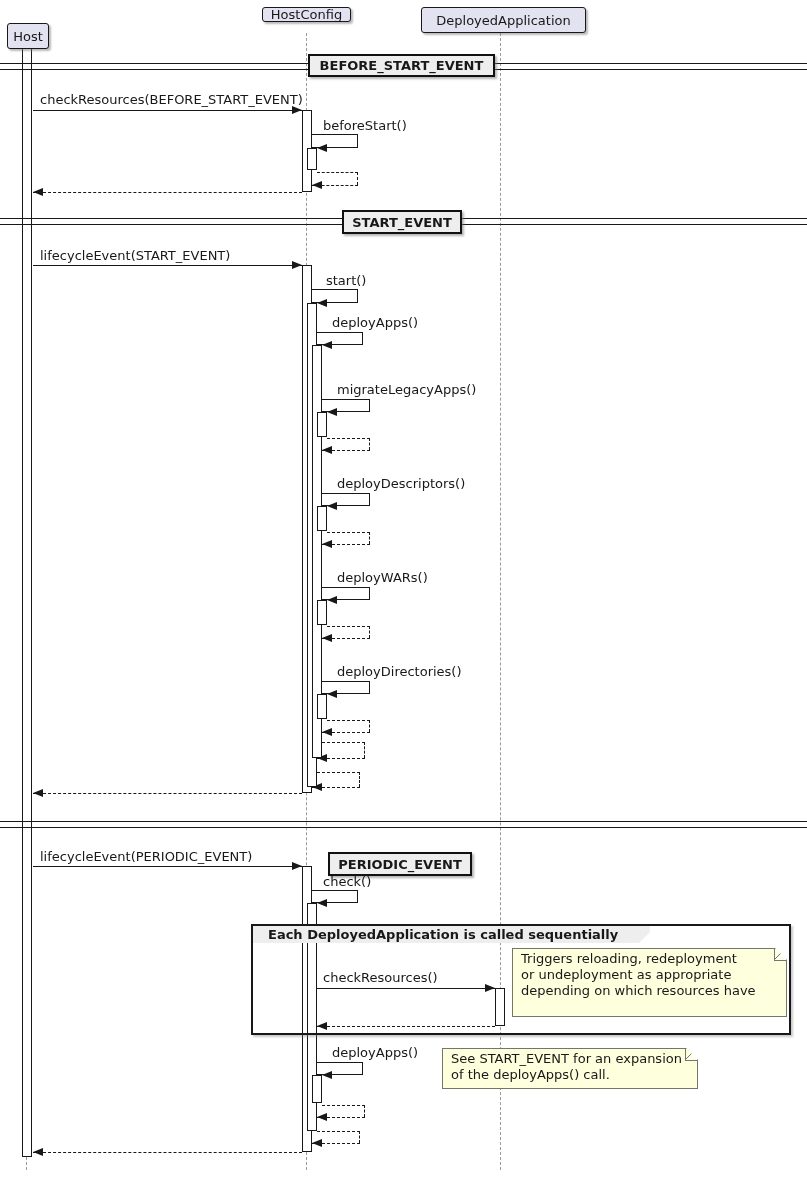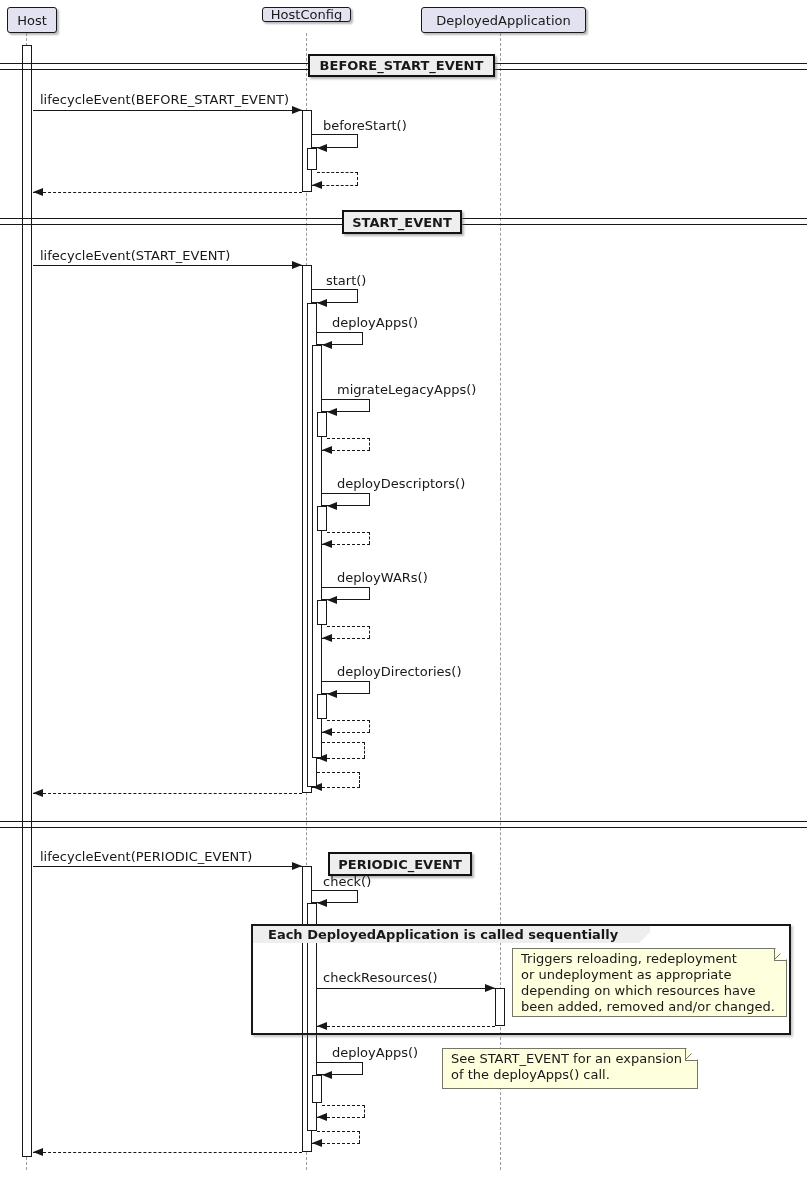--- a/index.html
+++ b/index.html
@@ -175,44 +175,43 @@
     <div class="group-header" style="width:397px">
       <span>Each DeployedApplication is called sequentially</span>
     </div>
   </div>
 
   <div class="note" style="left:512px;top:948px;width:275px;height:69px">
     <div class="fold"></div>
     <div>Triggers reloading, redeployment</div>
     <div>or undeployment as appropriate</div>
     <div>depending on which resources have</div>
-    <div>been added, removed and/or changed.</div>
   </div>
 
   <div class="note" style="left:442px;top:1048px;width:256px;height:41px">
     <div class="fold"></div>
     <div>See START_EVENT for an expansion</div>
     <div>of the deployApps() call.</div>
   </div>
 
-  <span class="mlabel" style="left:40px;top:92px">lifecycleEvent(BEFORE_START_EVENT)</span>
+  <span class="mlabel" style="left:40px;top:92px">checkResources(BEFORE_START_EVENT)</span>
   <span class="mlabel" style="left:323px;top:118px">beforeStart()</span>
   <span class="mlabel" style="left:40px;top:248px">lifecycleEvent(START_EVENT)</span>
   <span class="mlabel" style="left:326px;top:273px">start()</span>
   <span class="mlabel" style="left:332px;top:315px">deployApps()</span>
   <span class="mlabel" style="left:337px;top:382px">migrateLegacyApps()</span>
   <span class="mlabel" style="left:337px;top:476px">deployDescriptors()</span>
   <span class="mlabel" style="left:337px;top:570px">deployWARs()</span>
   <span class="mlabel" style="left:337px;top:664px">deployDirectories()</span>
   <span class="mlabel" style="left:40px;top:849px">lifecycleEvent(PERIODIC_EVENT)</span>
   <span class="mlabel" style="left:323px;top:874px">check()</span>
   <span class="mlabel" style="left:323px;top:970px">checkResources()</span>
   <span class="mlabel" style="left:332px;top:1045px">deployApps()</span>
 
-  <div class="pbox" style="left:7px;top:7px;width:50px;height:26px">
+  <div class="pbox" style="left:7px;top:23px;width:42px;height:26px">
     <span>Host</span>
   </div>
   <div class="pbox" style="left:262px;top:7px;width:89px;height:15px">
     <span>HostConfig</span>
   </div>
   <div class="pbox" style="left:421px;top:7px;width:165px;height:26px">
     <span>DeployedApplication</span>
   </div>
 
 </div>

